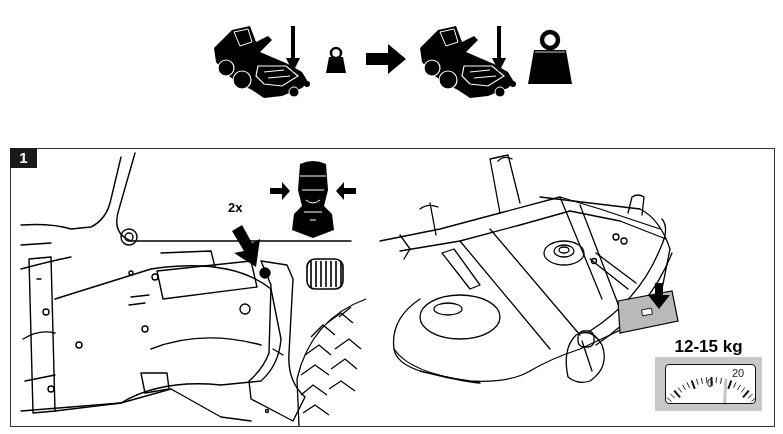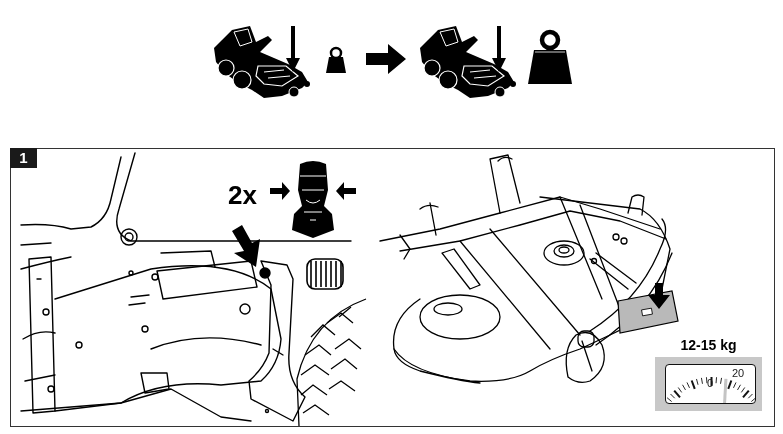--- a/index.html
+++ b/index.html
@@ -1,21 +1,21 @@
 <!DOCTYPE html>
 <html><head>
 <meta charset="utf-8">
 <style>
   html, body { margin:0; padding:0; background:#ffffff; }
   body { width:783px; height:434px; position:relative; overflow:hidden; font-family:"Liberation Sans", sans-serif; }
   #top-row svg, #panel svg { position:absolute; overflow:visible; }
   .frame { position:absolute; left:10px; top:148px; width:765px; height:279px; border:1.5px solid #333; box-sizing:border-box; }
   .step-badge { position:absolute; left:10px; top:148px; width:27px; height:20px; background:#1a1a1a; color:#fff; font-weight:bold; font-size:15px; line-height:20px; text-align:center; }
-  .count-label { position:absolute; left:228px; top:180px; font-weight:bold; font-size:26px; color:#000; }
-  .weight-label { position:absolute; left:655px; top:337px; width:107px; text-align:center; font-weight:bold; font-size:14px; color:#000; }
+  .count-label { position:absolute; left:228px; top:200px; font-weight:bold; font-size:13px; color:#000; }
+  .weight-label { position:absolute; left:655px; top:337px; width:107px; text-align:center; font-weight:bold; font-size:17px; color:#000; }
   .gauge-panel { position:absolute; left:655px; top:357px; width:107px; height:54px; background:#c8c8c8; }
   .gauge-dial { position:absolute; left:10px; top:7px; width:91px; height:40px; background:#fff; border:1.5px solid #111; border-radius:4px; box-sizing:border-box; overflow:hidden; }
   .gauge-num { position:absolute; font-size:11px; color:#222; }
 </style>
 </head>
 <body>
 
 <div id="top-row">
 
   <svg style="left:212px;top:22px" width="100" height="82" viewBox="0 0 100 82">

